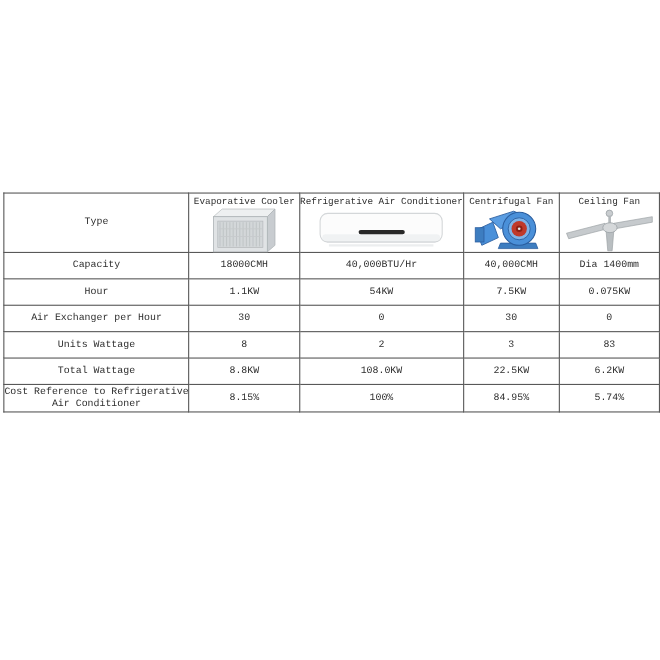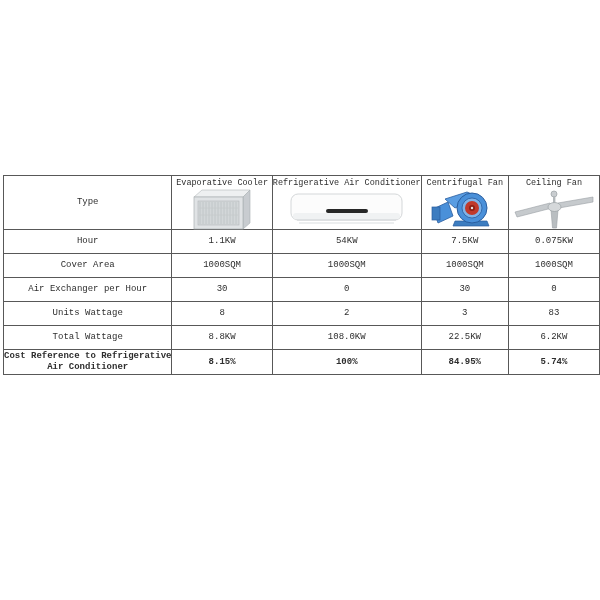--- a/index.html
+++ b/index.html
@@ -11,21 +11,21 @@
   .stage { position:absolute; left:3px; top:175px; }
   table.cmp { border-collapse:collapse; table-layout:fixed; }
   table.cmp td {
     border:1px solid #585858;
     text-align:center; vertical-align:middle;
     font-size:9px; line-height:11px;
     padding:0; white-space:nowrap; overflow:visible;
   }
   tr.r-head { height:54px; }
   tr.r { height:24px; }
-  tr.r-last { height:25px;font-weight:bold; }
+  tr.r-last { height:25px; }
   td.head-cell { vertical-align:top;margin-top:28px; }
   .head-title { font-size:8.5px; line-height:12px; padding-top:1px; }
   .head-img { height:40px; display:flex; align-items:center; justify-content:center; }
   .lbl-line { line-height:11px; }
   svg { display:block; }
 </style>
 </head>
 <body>
 
 <div class="stage">
@@ -96,42 +96,42 @@
             <rect x="39" y="6" width="2.4" height="9" fill="#b3b8bb"></rect>
             <polygon points="1,22 36,13 38,18 3,27" fill="#c6cacd" stroke="#9aa0a4" stroke-width="0.6"></polygon>
             <polygon points="44,13 79,7 79,12 45,18" fill="#c6cacd" stroke="#9aa0a4" stroke-width="0.6"></polygon>
             <polygon points="37,20 44,20 42.5,38 38.5,38" fill="#b9bec1" stroke="#9aa0a4" stroke-width="0.6"></polygon>
             <ellipse cx="40.5" cy="17" rx="6.5" ry="4.5" fill="#d5d8da" stroke="#9aa0a4" stroke-width="0.7"></ellipse>
           </svg>
         </div>
       </td>
     </tr>
 
+    <tr class="r">
+      <td>
+        <div class="lbl-line">Capacity</div>
+        <div class="lbl-line"></div>
+      </td>
+      <td>18000CMH</td>
+      <td>40,000BTU/Hr</td>
+      <td>40,000CMH</td>
+      <td>Dia 1400mm</td>
+    </tr>
 
     <tr class="r">
       <td>
         <div class="lbl-line">Hour</div>
         <div class="lbl-line"></div>
       </td>
       <td>1.1KW</td>
       <td>54KW</td>
       <td>7.5KW</td>
       <td>0.075KW</td>
     </tr>
 
-    <tr class="r">
-      <td>
-        <div class="lbl-line">Cover Area</div>
-        <div class="lbl-line"></div>
-      </td>
-      <td>1000SQM</td>
-      <td>1000SQM</td>
-      <td>1000SQM</td>
-      <td>1000SQM</td>
-    </tr>
 
     <tr class="r">
       <td>
         <div class="lbl-line">Air Exchanger per Hour</div>
         <div class="lbl-line"></div>
       </td>
       <td>30</td>
       <td>0</td>
       <td>30</td>
       <td>0</td>

